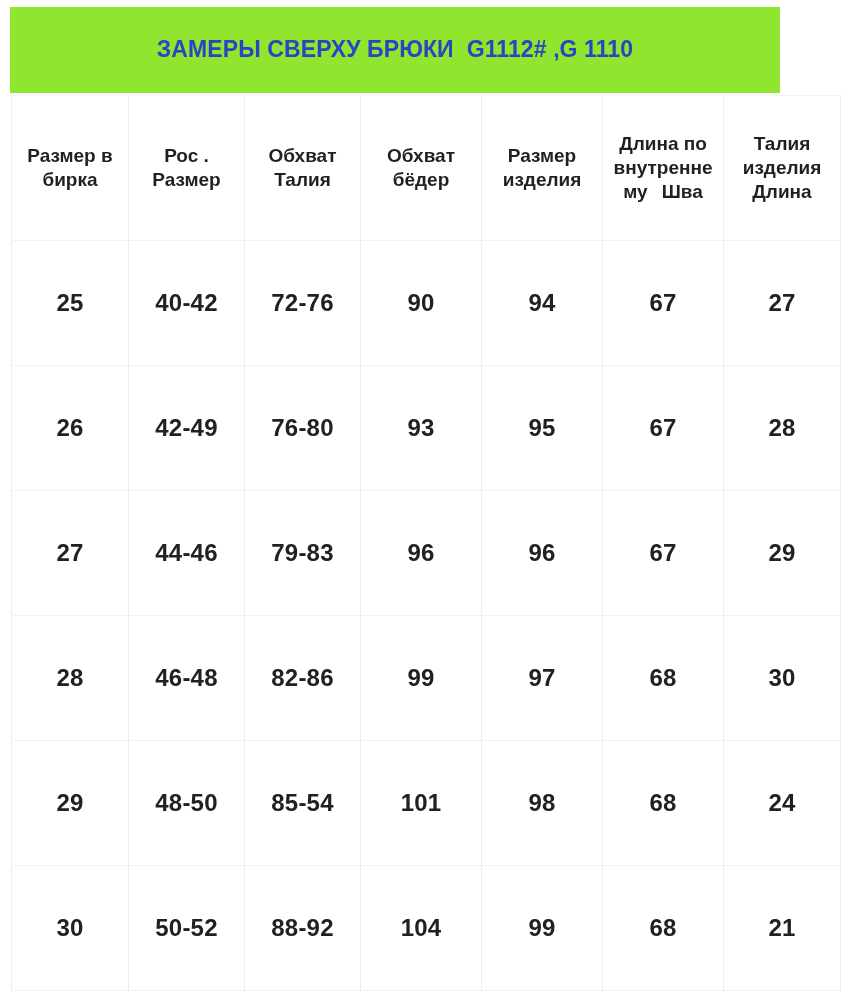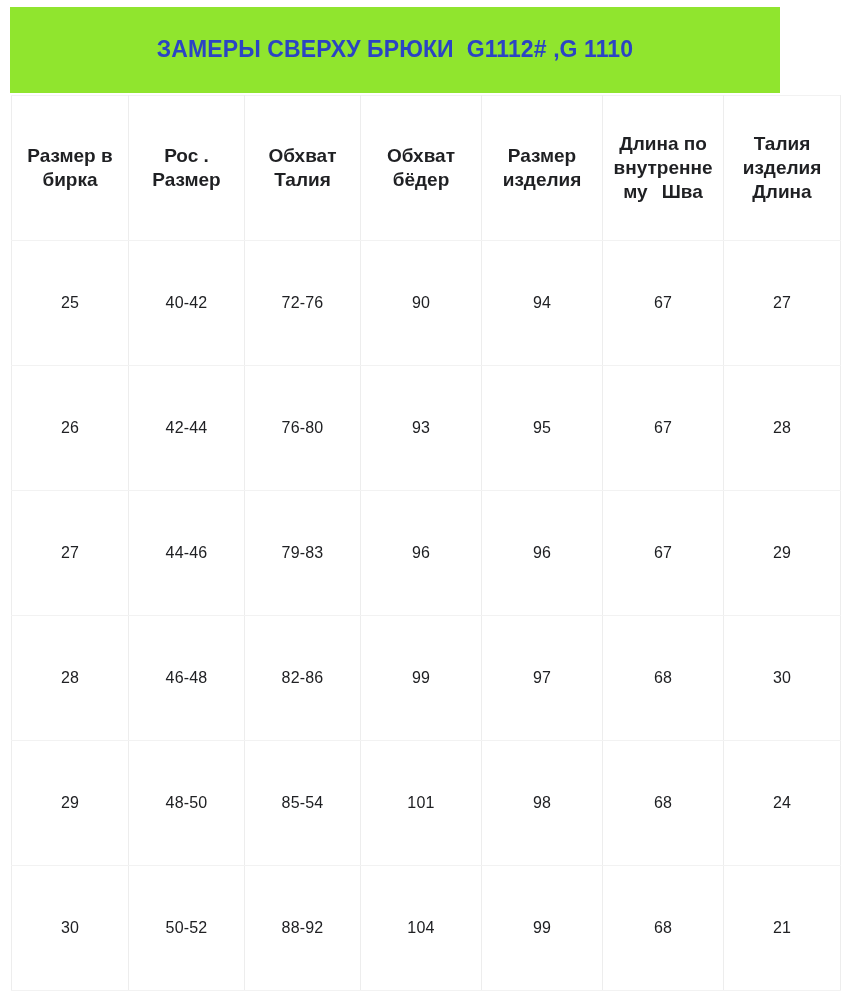--- a/index.html
+++ b/index.html
@@ -89,22 +89,22 @@
     height: 145px;
     font-size: 19px;
     font-weight: bold;
     color: #1f2023;
     line-height: 1.28;
     border-top: 1px solid #f2f2f2;
   }
 
   table.size-table tbody td {
     height: 122px;
-    font-size: 16px;
-    font-weight: normal;
+    font-size: 24px;
+    font-weight: bold;
     color: #202124;
     letter-spacing: 0.2px;
   }
 
   .hdr-line { display: block; }
   .hdr-gap { display: inline-block; width: 14px; }
 </style>
 </head>
 <body>
 
@@ -164,21 +164,21 @@
           <td>25</td>
           <td>40-42</td>
           <td>72-76</td>
           <td>90</td>
           <td>94</td>
           <td>67</td>
           <td>27</td>
         </tr>
         <tr>
           <td>26</td>
-          <td>42-44</td>
+          <td>42-49</td>
           <td>76-80</td>
           <td>93</td>
           <td>95</td>
           <td>67</td>
           <td>28</td>
         </tr>
         <tr>
           <td>27</td>
           <td>44-46</td>
           <td>79-83</td>

